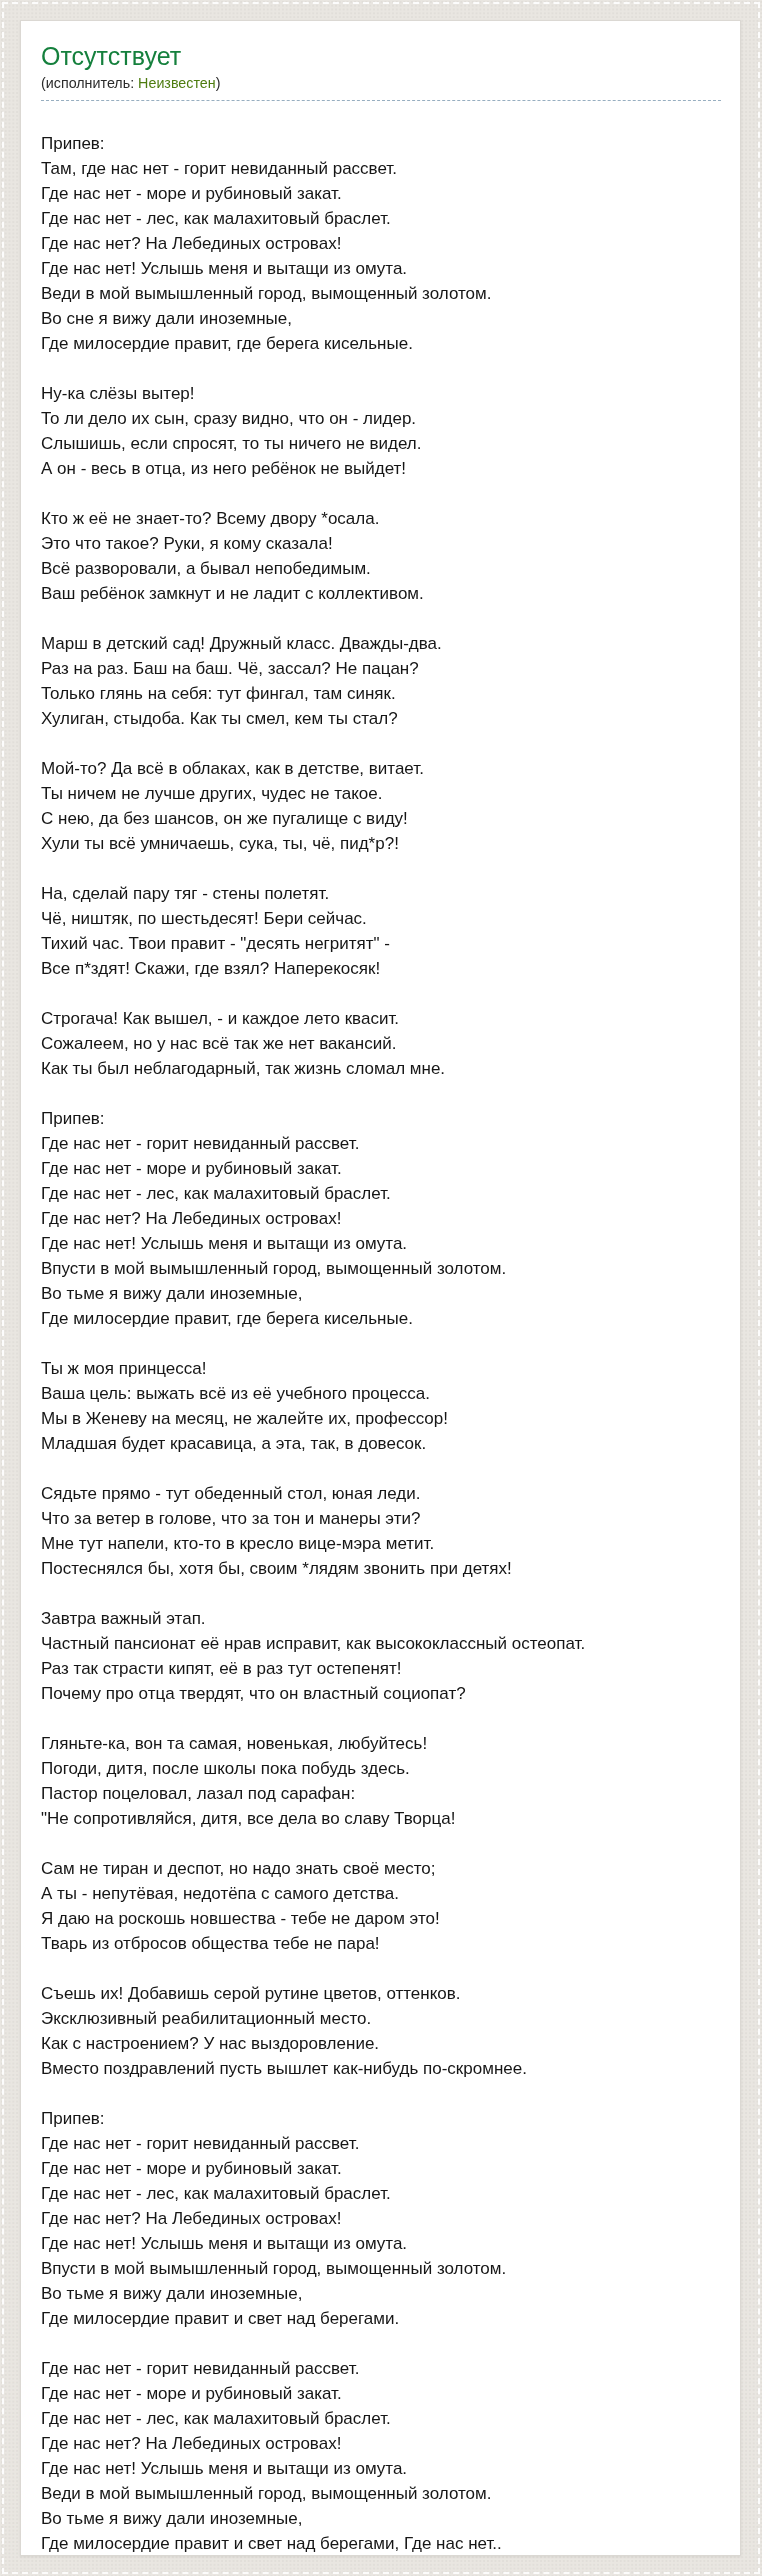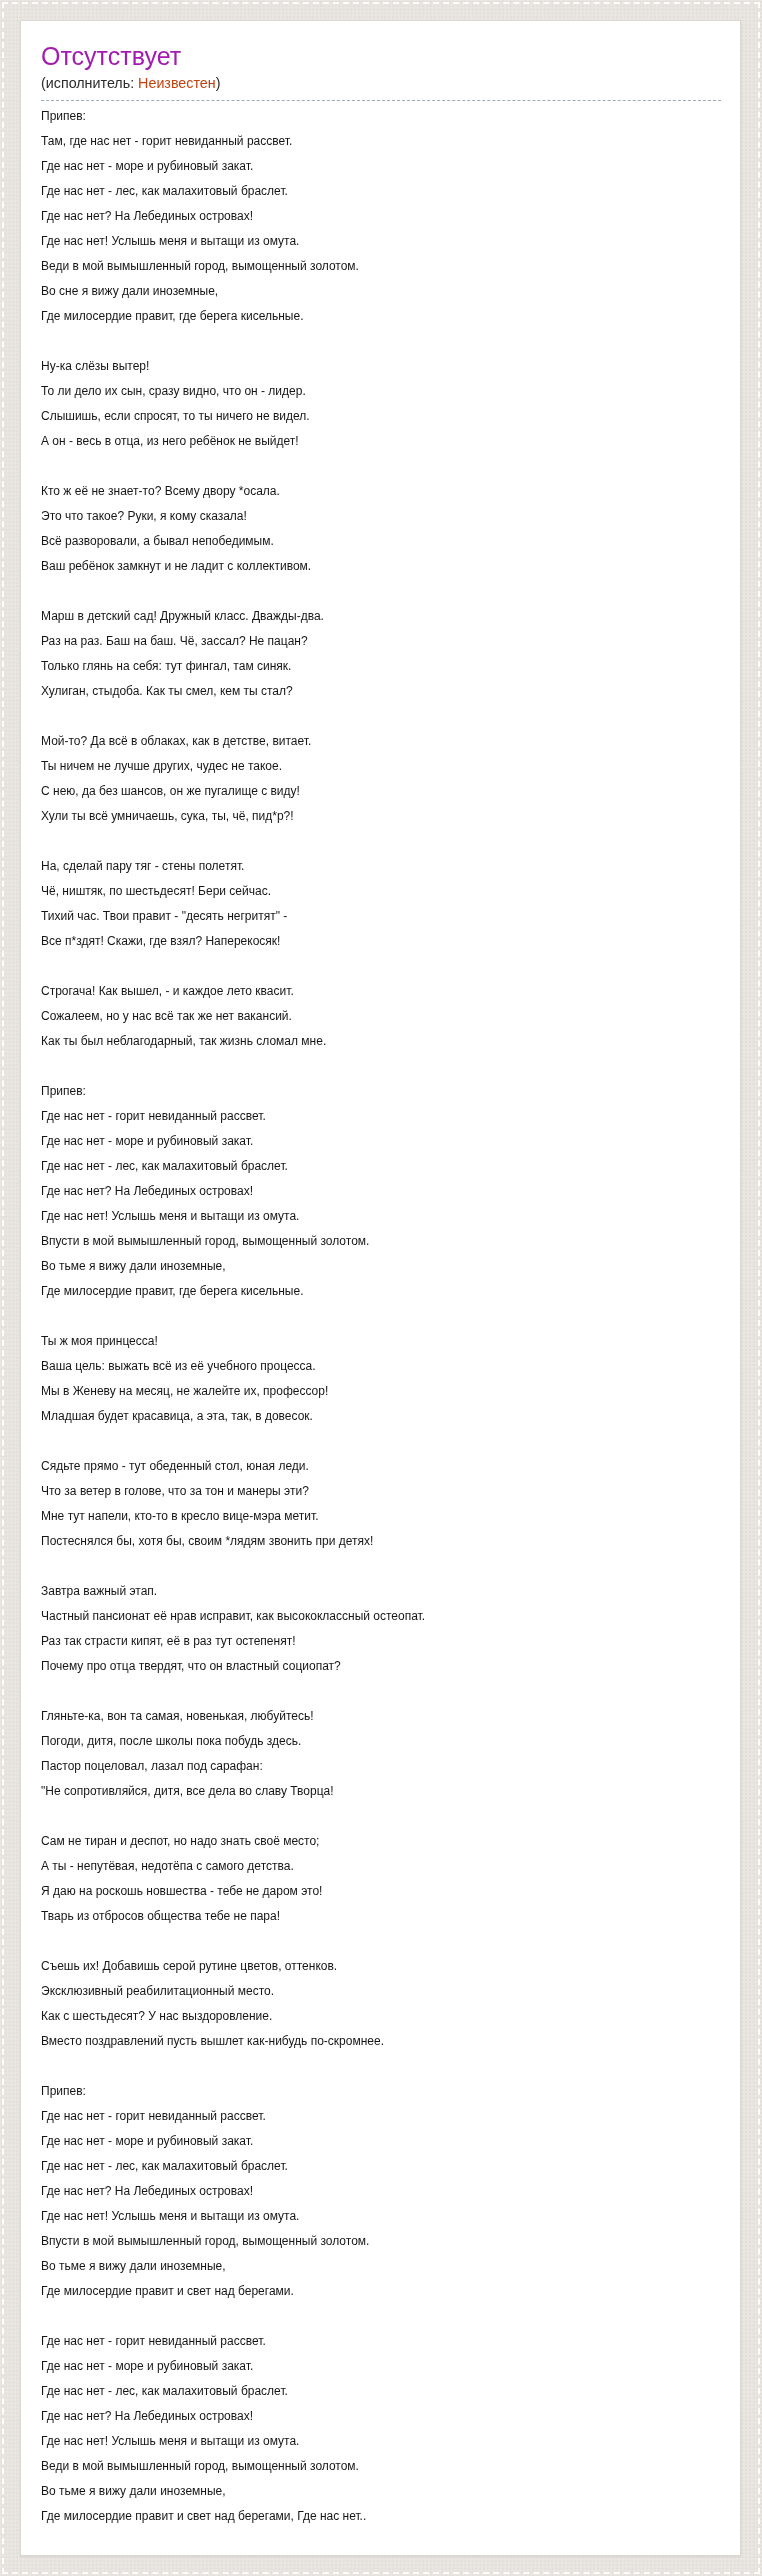--- a/index.html
+++ b/index.html
@@ -31,37 +31,37 @@
     border: 1px solid #dbd8d3;
     box-shadow: 0 1px 2.9px rgba(0,0,0,0.07);
     padding: 19px 19px 19px 20px;
     z-index: 2;
   }
   .page-title {
     margin: 1.9px 0 2.9px 0;
     font-size: 25px;
     line-height: 29px;
     font-weight: 400;
-    color: #a21caf;
+    color: #15803d;
   }
   .artist-row {
     font-size: 14.3px;
     line-height: 18px;
     color: #2b2b2b;
     padding-bottom: 8.6px;
     border-bottom: 1px dashed #97aec0;
   }
   .artist-link {
-    color: #c2410c;
+    color: #4d7c0f;
     text-decoration: none;
     cursor: pointer;
   }
   .lyrics {
-    margin-top: 3px;
-    font-size: 12px;
+    margin-top: 30px;
+    font-size: 17px;
     line-height: 25px;
     color: #161616;
   }
   .stanza { margin: 0 0 25px 0; }
   .stanza:last-child { margin-bottom: 0; }
 </style>
 </head>
 <body>
 
 <div class="stitch-frame"></div>
@@ -76,18 +76,18 @@
       <p class="stanza"><span>Марш в детский сад! Дружный класс. Дважды-два.</span><br><span>Раз на раз. Баш на баш. Чё, зассал? Не пацан?</span><br><span>Только глянь на себя: тут фингал, там синяк.</span><br><span>Хулиган, стыдоба. Как ты смел, кем ты стал?</span></p>
       <p class="stanza"><span>Мой-то? Да всё в облаках, как в детстве, витает.</span><br><span>Ты ничем не лучше других, чудес не такое.</span><br><span>С нею, да без шансов, он же пугалище с виду!</span><br><span>Хули ты всё умничаешь, сука, ты, чё, пид*р?!</span></p>
       <p class="stanza"><span>На, сделай пару тяг - стены полетят.</span><br><span>Чё, ништяк, по шестьдесят! Бери сейчас.</span><br><span>Тихий час. Твои правит - "десять негритят" -</span><br><span>Все п*здят! Скажи, где взял? Наперекосяк!</span></p>
       <p class="stanza"><span>Строгача! Как вышел, - и каждое лето квасит.</span><br><span>Сожалеем, но у нас всё так же нет вакансий.</span><br><span>Как ты был неблагодарный, так жизнь сломал мне.</span><br></p>
       <p class="stanza"><span>Припев:</span><br><span>Где нас нет - горит невиданный рассвет.</span><br><span>Где нас нет - море и рубиновый закат.</span><br><span>Где нас нет - лес, как малахитовый браслет.</span><br><span>Где нас нет? На Лебединых островах!</span><br><span>Где нас нет! Услышь меня и вытащи из омута.</span><br><span>Впусти в мой вымышленный город, вымощенный золотом.</span><br><span>Во тьме я вижу дали иноземные,</span><br><span>Где милосердие правит, где берега кисельные.</span></p>
       <p class="stanza"><span>Ты ж моя принцесса!</span><br><span>Ваша цель: выжать всё из её учебного процесса.</span><br><span>Мы в Женеву на месяц, не жалейте их, профессор!</span><br><span>Младшая будет красавица, а эта, так, в довесок.</span></p>
       <p class="stanza"><span>Сядьте прямо - тут обеденный стол, юная леди.</span><br><span>Что за ветер в голове, что за тон и манеры эти?</span><br><span>Мне тут напели, кто-то в кресло вице-мэра метит.</span><br><span>Постеснялся бы, хотя бы, своим *лядям звонить при детях!</span></p>
       <p class="stanza"><span>Завтра важный этап.</span><br><span>Частный пансионат её нрав исправит, как высококлассный остеопат.</span><br><span>Раз так страсти кипят, её в раз тут остепенят!</span><br><span>Почему про отца твердят, что он властный социопат?</span></p>
       <p class="stanza"><span>Гляньте-ка, вон та самая, новенькая, любуйтесь!</span><br><span>Погоди, дитя, после школы пока побудь здесь.</span><br><span>Пастор поцеловал, лазал под сарафан:</span><br><span>"Не сопротивляйся, дитя, все дела во славу Творца!</span></p>
       <p class="stanza"><span>Сам не тиран и деспот, но надо знать своё место;</span><br><span>А ты - непутёвая, недотёпа с самого детства.</span><br><span>Я даю на роскошь новшества - тебе не даром это!</span><br><span>Тварь из отбросов общества тебе не пара!</span></p>
-      <p class="stanza"><span>Съешь их! Добавишь серой рутине цветов, оттенков.</span><br><span>Эксклюзивный реабилитационный место.</span><br><span>Как с шестьдесят? У нас выздоровление.</span><br><span>Вместо поздравлений пусть вышлет как-нибудь по-скромнее.</span></p>
+      <p class="stanza"><span>Съешь их! Добавишь серой рутине цветов, оттенков.</span><br><span>Эксклюзивный реабилитационный место.</span><br><span>Как с настроением? У нас выздоровление.</span><br><span>Вместо поздравлений пусть вышлет как-нибудь по-скромнее.</span></p>
       <p class="stanza"><span>Припев:</span><br><span>Где нас нет - горит невиданный рассвет.</span><br><span>Где нас нет - море и рубиновый закат.</span><br><span>Где нас нет - лес, как малахитовый браслет.</span><br><span>Где нас нет? На Лебединых островах!</span><br><span>Где нас нет! Услышь меня и вытащи из омута.</span><br><span>Впусти в мой вымышленный город, вымощенный золотом.</span><br><span>Во тьме я вижу дали иноземные,</span><br><span>Где милосердие правит и свет над берегами.</span></p>
       <p class="stanza"><span>Где нас нет - горит невиданный рассвет.</span><br><span>Где нас нет - море и рубиновый закат.</span><br><span>Где нас нет - лес, как малахитовый браслет.</span><br><span>Где нас нет? На Лебединых островах!</span><br><span>Где нас нет! Услышь меня и вытащи из омута.</span><br><span>Веди в мой вымышленный город, вымощенный золотом.</span><br><span>Во тьме я вижу дали иноземные,</span><br><span>Где милосердие правит и свет над берегами, Где нас нет..</span></p>
     </div>
 </div>
 
 
 </body></html>

